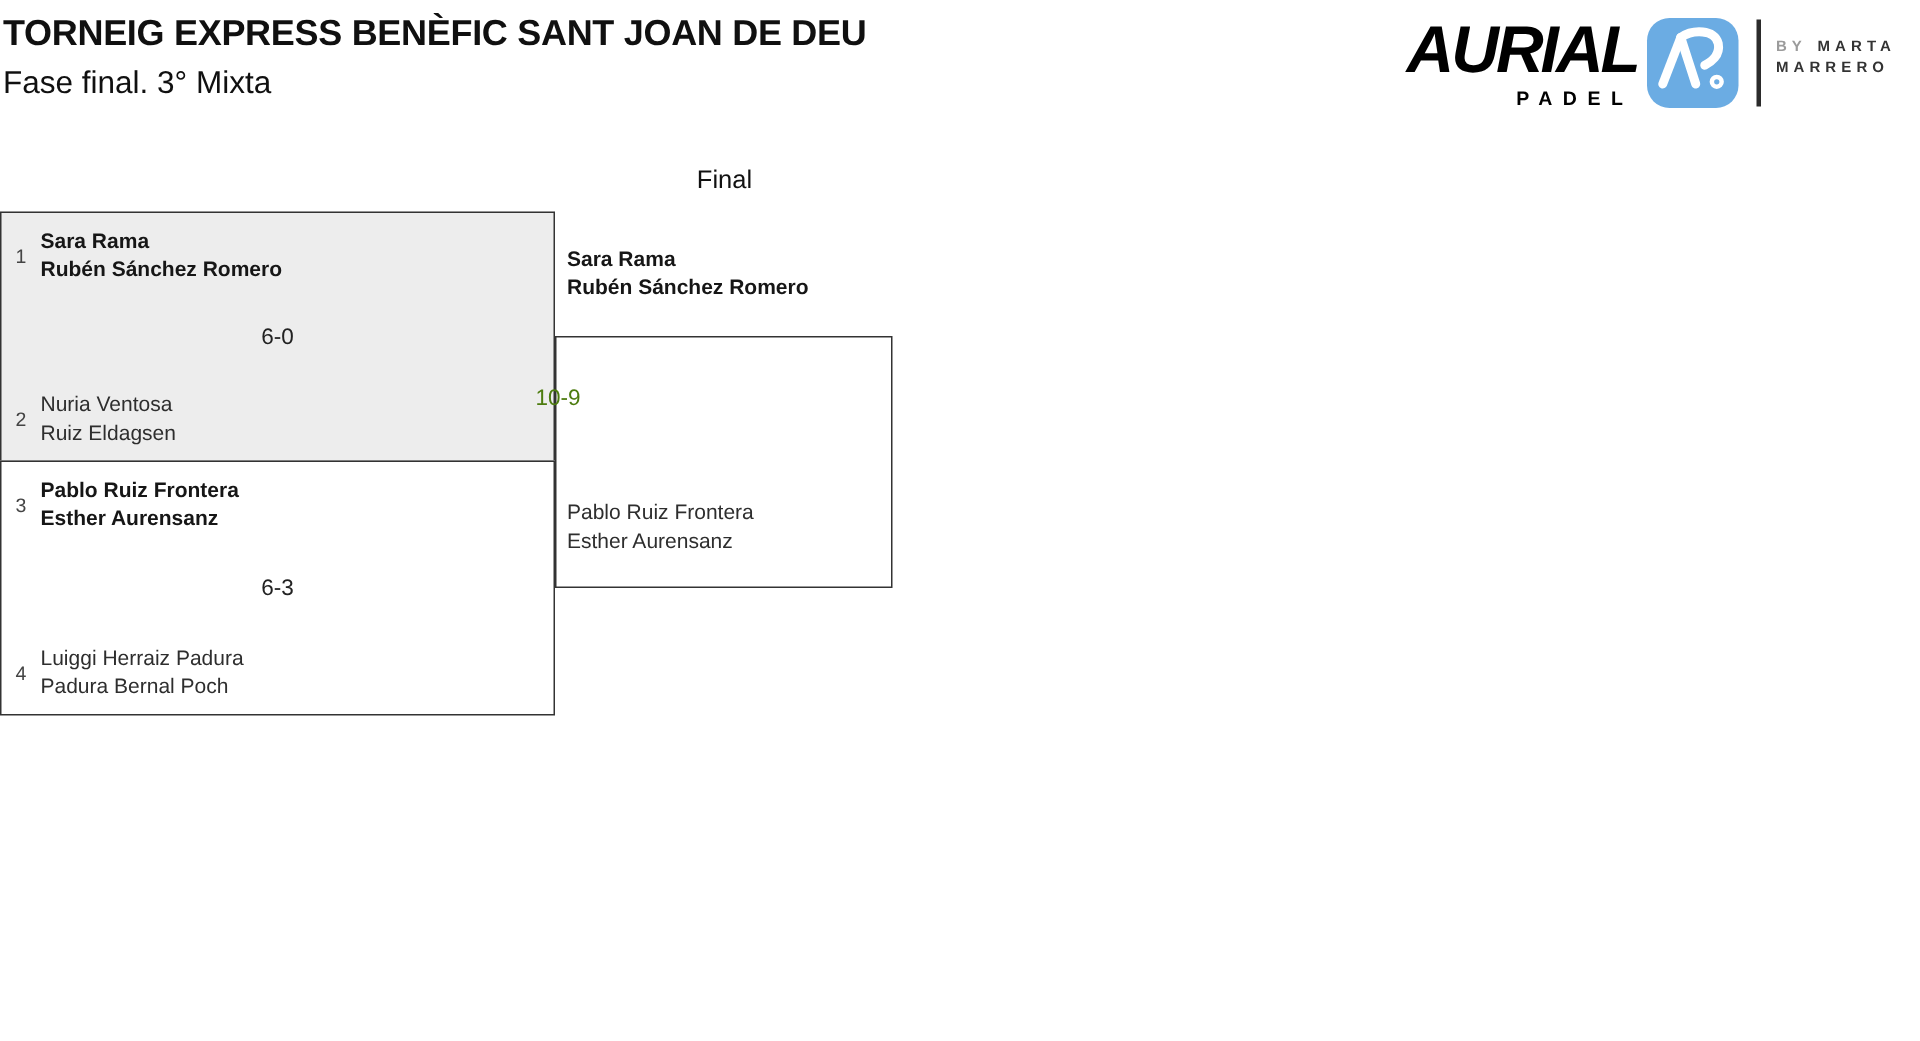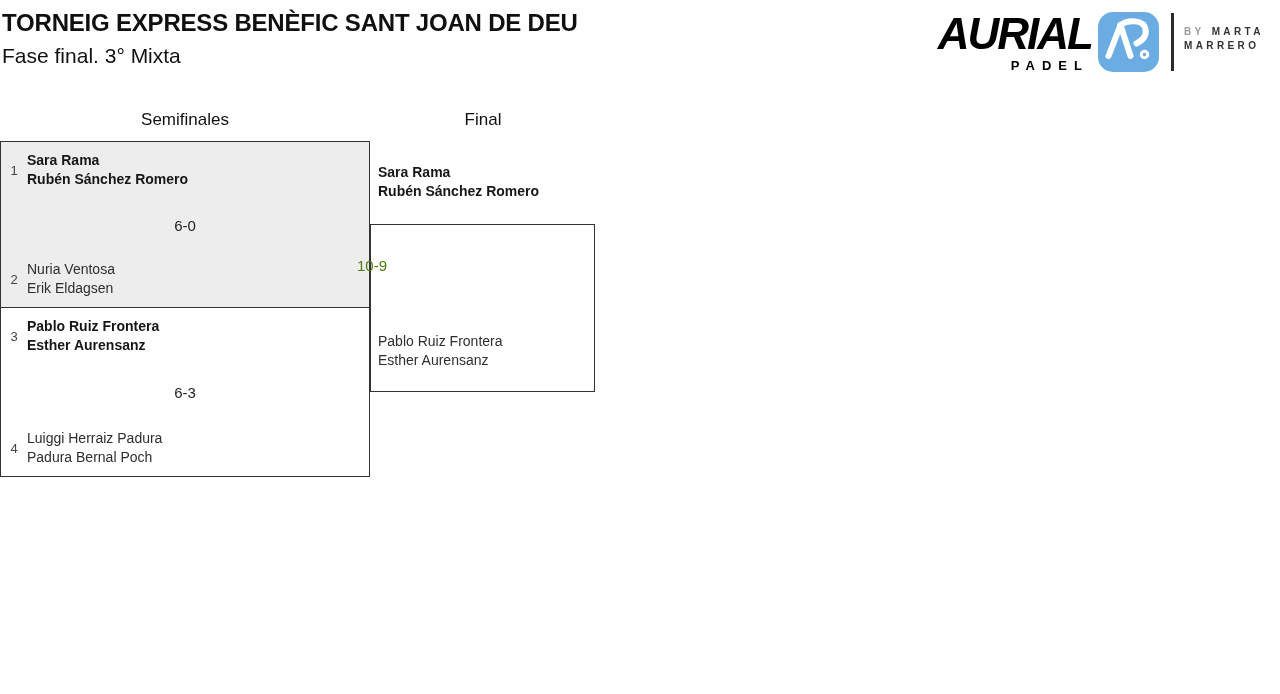--- a/index.html
+++ b/index.html
@@ -109,37 +109,36 @@
         <circle cx="46" cy="42.5" r="1.5" stroke-width="6.5"></circle>
       </svg>
     </div>
     <div class="logo-divider"></div>
     <div class="logo-by">
       <div><span class="by-prefix">BY</span><span>MARTA</span></div>
       <div><span>MARRERO</span></div>
     </div>
   </div>
 
-  <div class="round-label sf">Semifinales</div>
   <div class="round-label fin">Final</div>
 
   <div class="match match-1 shaded">
     <div class="pair top">
       <div class="seed">1</div>
       <div class="names winner">
         <p>Sara Rama</p>
         <p>Rubén Sánchez Romero</p>
       </div>
     </div>
     <div class="score">6-0</div>
     <div class="pair bottom">
       <div class="seed">2</div>
       <div class="names">
         <p>Nuria Ventosa</p>
-        <p>Erik Eldagsen</p>
+        <p>Ruiz Eldagsen</p>
       </div>
     </div>
   </div>
 
   <div class="match match-2">
     <div class="pair top">
       <div class="seed">3</div>
       <div class="names winner">
         <p>Pablo Ruiz Frontera</p>
         <p>Esther Aurensanz</p>

